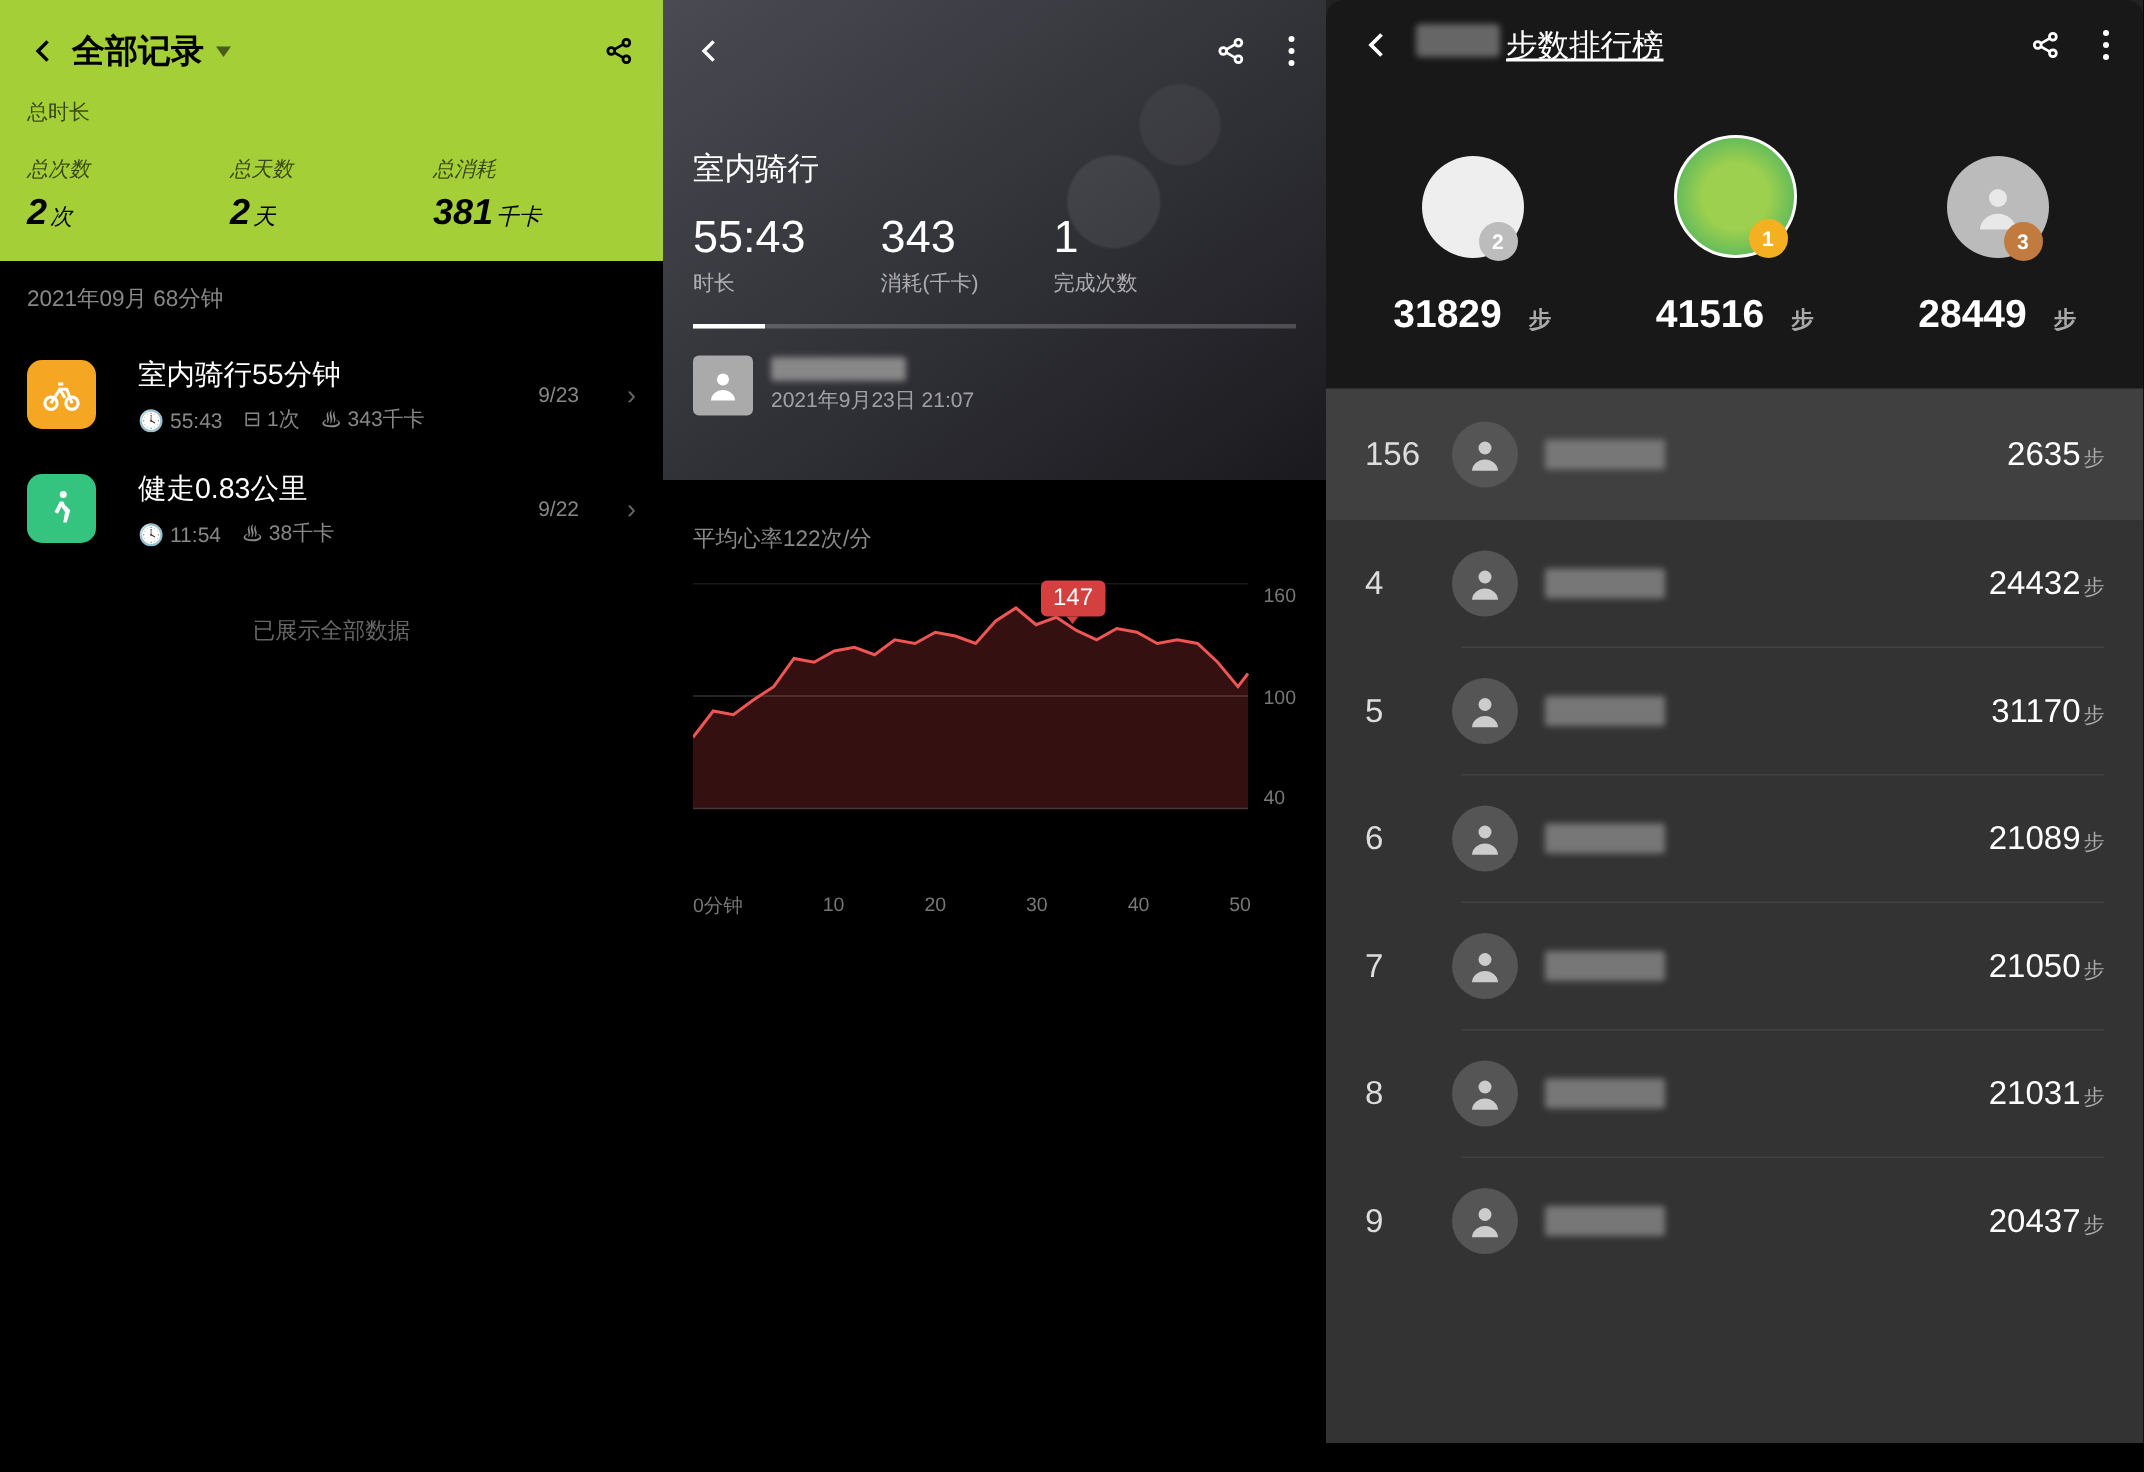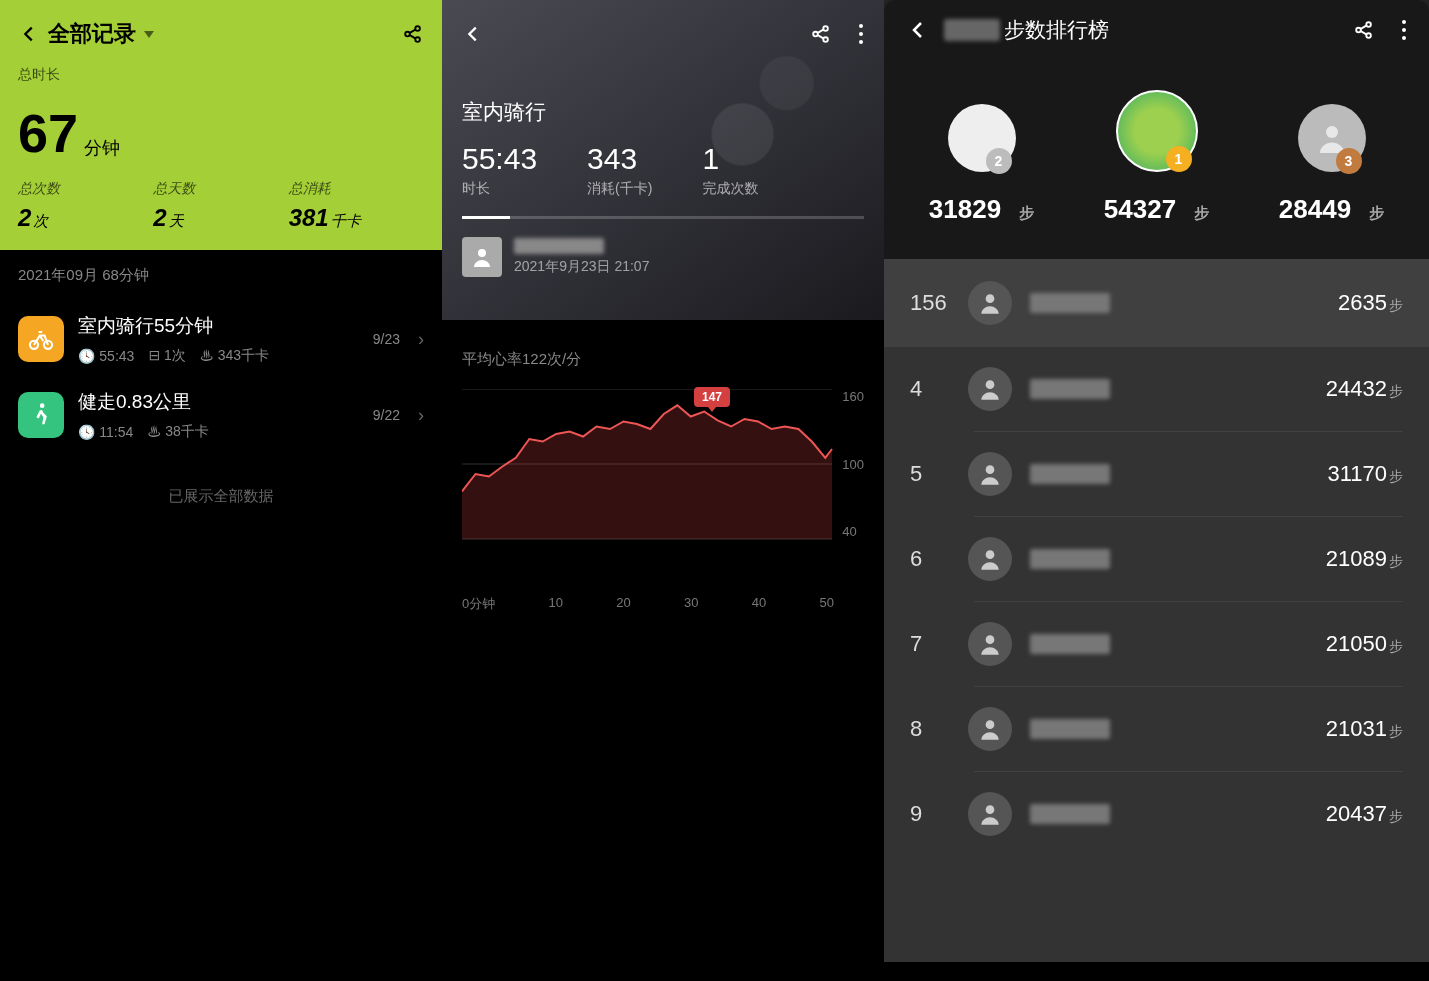--- a/index.html
+++ b/index.html
@@ -20,21 +20,21 @@
 .big-num { font-size: 54px; font-weight: 700; line-height: 1; }
 .sub-unit { font-size: 18px; font-weight: 500; }
 .s1-row { margin-top: 12px; font-size: 14px; }
 .s1-label { opacity: .65; font-size: 14px; }
 .s1-stats { display: flex; margin-top: 20px; }
 .s1-stat { flex: 1; font-style: italic; }
 .s1-stat .val { font-size: 24px; font-weight: 700; display: flex; align-items: baseline; gap: 2px; margin-top: 6px; }
 .s1-stat .unit { font-size: 15px; font-weight: 500; }
 .s1-list { background: #000; }
 .s1-section-h { padding: 16px 18px; color: #888; font-size: 15px; }
-.s1-item { display: flex; align-items: center; padding: 12px 18px; gap: 14px; }
+.s1-item { display: flex; align-items: center; padding: 12px 18px; gap: 28px; }
 .s1-icon { width: 46px; height: 46px; border-radius: 10px; display: flex; align-items: center; justify-content: center; flex-shrink: 0; }
 .ic-bike { background: #f5a623; }
 .ic-walk { background: #35c47f; }
 .s1-item-body { flex: 1; }
 .s1-item-title { font-size: 19px; font-weight: 500; }
 .s1-item-sub { display: flex; gap: 14px; color: #888; font-size: 14px; margin-top: 8px; align-items: center; }
 .s1-item-date { color: #888; font-size: 14px; margin-right: 4px; }
 .chev { color: #666; font-size: 18px; }
 .footer-msg { text-align: center; color: #666; font-size: 15px; padding: 34px 0; }
 
@@ -53,29 +53,29 @@
 .s2-progress-bar { height: 100%; background: #fff; width: 12%; }
 .s2-user { display: flex; align-items: center; gap: 12px; margin-top: 18px; }
 .s2-avatar { width: 40px; height: 40px; background: #aaa; border-radius: 4px; display: flex; align-items: center; justify-content: center; }
 .s2-user-txt .name { height: 16px; width: 90px; background: #888; border-radius: 2px; filter: blur(2px); }
 .s2-user-txt .date { font-size: 14px; color: rgba(255,255,255,.55); margin-top: 4px; }
 .s2-chart { padding: 24px 20px 0; }
 .chart-title { font-size: 19px; font-weight: 500; }
 .chart-sub { font-size: 15px; color: #888; margin-top: 6px; }
 .chart-box { position: relative; height: 200px; margin-top: 20px; }
 .chart-box svg { display: block; }
-.peak-badge { position: absolute; left: 232px; top: -2px; background: #d43f3f; color: #fff; font-size: 12px; padding: 3px 8px; border-radius: 4px; font-weight: 700; }
+.peak-badge { position: absolute; left: 232px; top: -2px; background: #d43f3f; color: #fff; font-size: 16px; padding: 3px 8px; border-radius: 4px; font-weight: 400; }
 .peak-badge::after { content: ""; position: absolute; left: 50%; bottom: -5px; margin-left: -4px; border-left: 4px solid transparent; border-right: 4px solid transparent; border-top: 5px solid #d43f3f; }
 .y-labels { position: absolute; right: 0; top: 0; height: 150px; display: flex; flex-direction: column; justify-content: space-between; font-size: 13px; color: #777; }
 .x-labels { display: flex; justify-content: space-between; font-size: 13px; color: #777; margin-top: 6px; padding-right: 30px; }
 
 
 .s3 { display: flex; flex-direction: column; }
 .s3-head { display: flex; justify-content: space-between; align-items: center; padding: 14px 22px; height: 60px; background: #181818; border-top-left-radius: 12px; border-top-right-radius: 12px; }
-.s3-title { display: flex; align-items: center; gap: 4px; font-size: 21px; font-weight: 500; }
+.s3-title { display: flex; gap: 4px; font-size: 21px; font-weight: 500; text-decoration: underline; }
 .blur-box { background: #666; height: 22px; width: 56px; border-radius: 3px; filter: blur(2px); display: inline-block; }
 .s3-head-r { display: flex; gap: 26px; align-items: center; }
 .podium { display: flex; justify-content: space-around; align-items: flex-end; background: #181818; padding: 30px 10px 34px; }
 .pod-item { text-align: center; flex: 1; }
 .pod-ava { position: relative; margin: 0 auto; border-radius: 50%; display: flex; align-items: center; justify-content: center; }
 .pod-ava.a1 { width: 82px; height: 82px; background: radial-gradient(circle, #9dd04e 40%, #3a6 100%); border: 2px solid #fff; }
 .pod-ava.a2 { width: 68px; height: 68px; background: #eee; }
 .pod-ava.a3 { width: 68px; height: 68px; background: #bbb; display: flex; align-items: center; justify-content: center; }
 .rank-badge { position: absolute; bottom: -2px; right: 4px; width: 26px; height: 26px; border-radius: 50%; display: flex; align-items: center; justify-content: center; font-size: 14px; font-weight: 700; color: #fff; }
 .rb1 { background: #f5b021; }
@@ -117,24 +117,20 @@
         <span class="ico">
           <svg width="22" height="22" viewBox="0 0 24 24" fill="none" stroke="#000" stroke-width="2">
               <circle cx="6" cy="12" r="2.5"></circle>
               <circle cx="17" cy="6" r="2.5"></circle>
               <circle cx="17" cy="18" r="2.5"></circle>
               <path d="M8 11l7-4M8 13l7 4"></path>
             </svg>
         </span>
       </div>
       <div class="s1-row"><span class="s1-label">总时长</span></div>
-      <div class="big-time">
-        <span class="big-num">67</span>
-        <span class="sub-unit">分钟</span>
-      </div>
       <div class="s1-stats">
         <div class="s1-stat">
           <div class="s1-label">总次数</div>
           <div class="val">
               <span>2</span>
               <span class="unit">次</span>
             </div>
         </div>
         <div class="s1-stat">
           <div class="s1-label">总天数</div>
@@ -322,21 +318,21 @@
         <div class="pod-steps">
             <span>31829</span>
             <span class="u">步</span>
           </div>
       </div>
       <div class="pod-item">
         <div class="pod-ava a1">
             <div class="rank-badge rb1">1</div>
           </div>
         <div class="pod-steps">
-            <span>54327</span>
+            <span>41516</span>
             <span class="u">步</span>
           </div>
       </div>
       <div class="pod-item">
         <div class="pod-ava a3">
           <svg width="36" height="36" viewBox="0 0 24 24" fill="#e8e8e8">
               <circle cx="12" cy="8" r="4"></circle>
               <path d="M4 22c0-4 4-7 8-7s8 3 8 7z"></path>
             </svg>
           <div class="rank-badge rb3">3</div>

